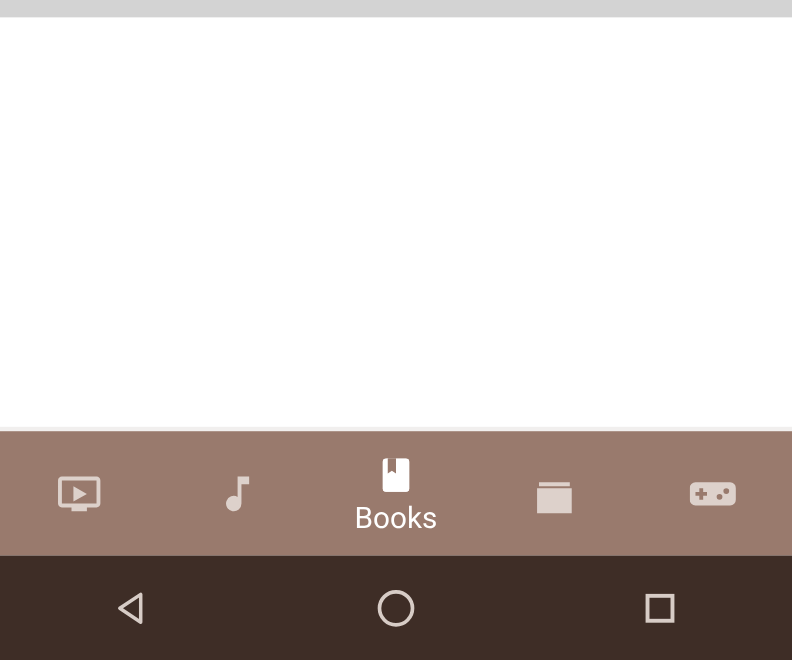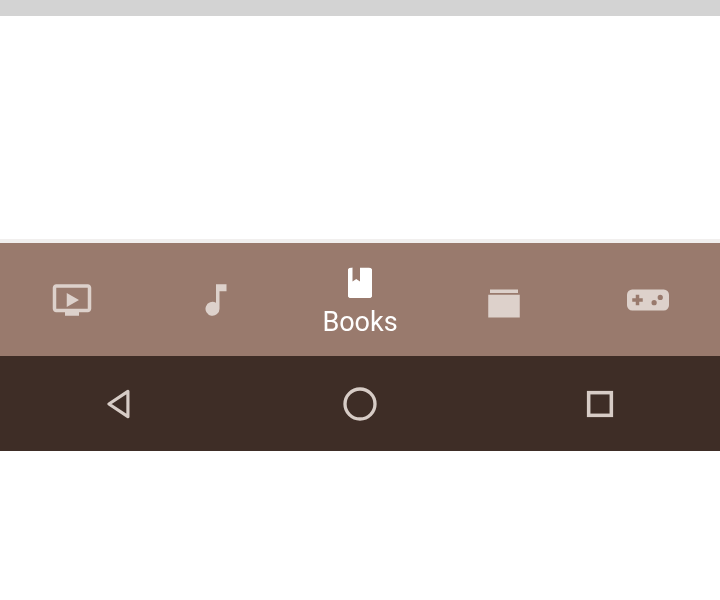--- a/index.html
+++ b/index.html
@@ -8,21 +8,21 @@
     width: 720px;
     height: 600px;
     overflow: hidden;
     font-family: Roboto, "Helvetica Neue", Arial, sans-serif;
     background: #ffffff;
   }
   .screen {
     display: flex;
     flex-direction: column;
     width: 720px;
-    height: 451px;
+    height: 600px;
   }
   .zigzag {
     height: 16px;
     width: 100%;
     background:
       linear-gradient(-45deg, #ffffff 11px, transparent 0),
       linear-gradient(45deg, #ffffff 11px, #d3d3d3 0);
     background-size: 32px 32px;
     background-repeat: repeat-x;
     background-position: 0 0;

